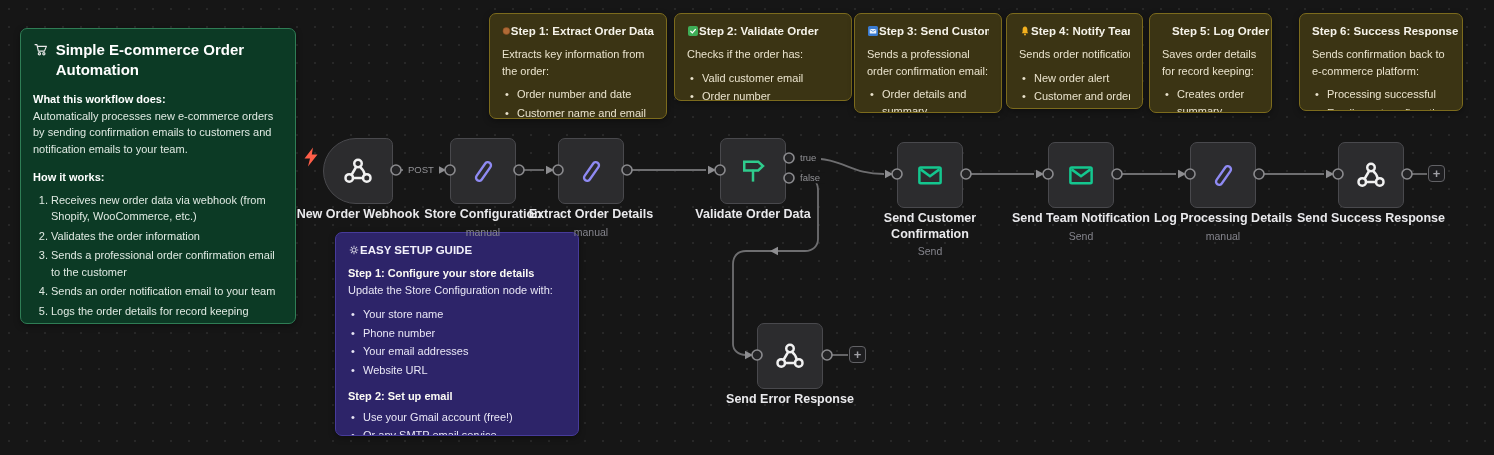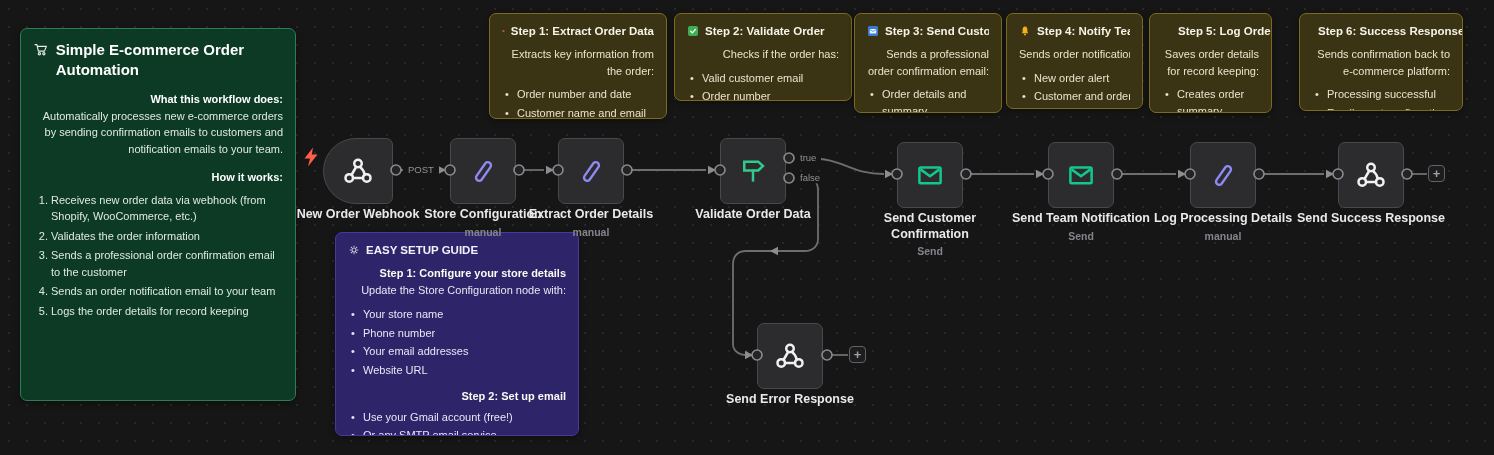--- a/index.html
+++ b/index.html
@@ -9,61 +9,61 @@
     background-image:radial-gradient(circle,#282828 1px,transparent 1.1px);
     background-size:18px 18px;
     font-family:"Liberation Sans","DejaVu Sans",sans-serif;
   }
   
   .note{position:absolute;border-radius:7px;box-sizing:border-box;overflow:hidden;
         padding:11px 12px;box-shadow:0 2px 6px rgba(0,0,0,.35);}
   .note-green{background:#0c3a25;border:1px solid #2f7d55;color:#dfe9e2;}
   .note-olive{background:#3b3414;border:1px solid #7c6b1d;color:#eae3cd;}
   .note-purple{background:#2d2469;border:1px solid #473b9a;color:#e8e6f5;}
-  .note-title{display:flex;align-items:center;gap:6px;font-weight:bold;
+  .note-title{display:flex;align-items:center;font-weight:bold;
               font-size:11.5px;color:#f5f2e8;margin-bottom:9px;white-space:nowrap;}
   .note-purple .note-title{color:#f2f0fb;}
   .nbody{font-size:11px;line-height:1.5;}
-  .nbody p{margin:0 0 7px;text-align:right;}
+  .nbody p{margin:0 0 7px;}
   .nbody .heading{font-weight:bold;color:#fbfaf4;margin:0;}
   .note-green .nbody .heading{color:#fff;}
   ul.bl{list-style:none;margin:4px 0 6px;padding:0;}
   ul.bl li{position:relative;padding-left:15px;margin:0 0 2px;}
   ul.bl li::before{content:"•";position:absolute;left:3px;top:0;}
   ol.nl{margin:6px 0 6px;padding-left:18px;}
   ol.nl li{margin:0 0 3px;}
   .indent{margin-left:19px;}
   .big-title{font-size:15px;font-weight:bold;color:#fff;line-height:1.3;
              display:block;margin-bottom:12px;}
   .big-title .ttl-row{display:flex;align-items:flex-start;gap:7px;}
   .clip1{white-space:nowrap;overflow:hidden;}
   
   .node{position:absolute;width:64px;height:64px;background:#2c2c2e;
         border:1px solid #49494d;border-radius:7px;
         display:flex;align-items:center;justify-content:center;z-index:2;}
   .node.trigger{border-radius:34px 7px 7px 34px;width:68px;}
   .node-label{position:absolute;top:68px;left:50%;transform:translateX(-50%);
         text-align:center;font-size:12.5px;font-weight:bold;color:#e9e9ec;
         line-height:1.25;z-index:2;}
-  .node-sub{font-size:10.5px;font-weight:bold;color:#84848c;margin-top:3px;}
+  .node-sub{font-size:10.5px;font-weight:normal;color:#84848c;margin-top:3px;}
   
   .wires{position:absolute;left:0;top:0;z-index:3;pointer-events:none;}
   .wire-label{position:absolute;z-index:4;font-size:9.5px;color:#929296;
         background:#161616;padding:0 5px;transform:translateY(-50%);line-height:1.2;}
   .plus{position:absolute;z-index:3;width:17px;height:17px;background:#1d1d1f;
         border:1.5px solid #626266;border-radius:4px;color:#a0a0a6;font-size:13px;
         line-height:16px;text-align:center;box-sizing:border-box;font-weight:bold;}
   .bolt{position:absolute;z-index:2;}
 </style>
 </head>
 <body>
 
 <div class="canvas">
 
-  <div class="note note-green" style="left:20px;top:28px;width:276px;height:373px;">
+  <div class="note note-green" style="left:20px;top:28px;width:276px;height:296px;">
     <span class="big-title">
       <span class="ttl-row">
         <svg width="19" height="19" viewBox="0 0 24 24">
           <g fill="none" stroke="#e9e9e9" stroke-width="1.8" stroke-linejoin="round">
             <path d="M2.5 4.5 H6 L8.2 14.5 H17.5 L20.5 7.2 H7"></path>
             <circle cx="9.8" cy="18.6" r="1.7"></circle>
             <circle cx="16.6" cy="18.6" r="1.7"></circle>
           </g>
         </svg>
         <span>Simple E-commerce Order Automation</span>

